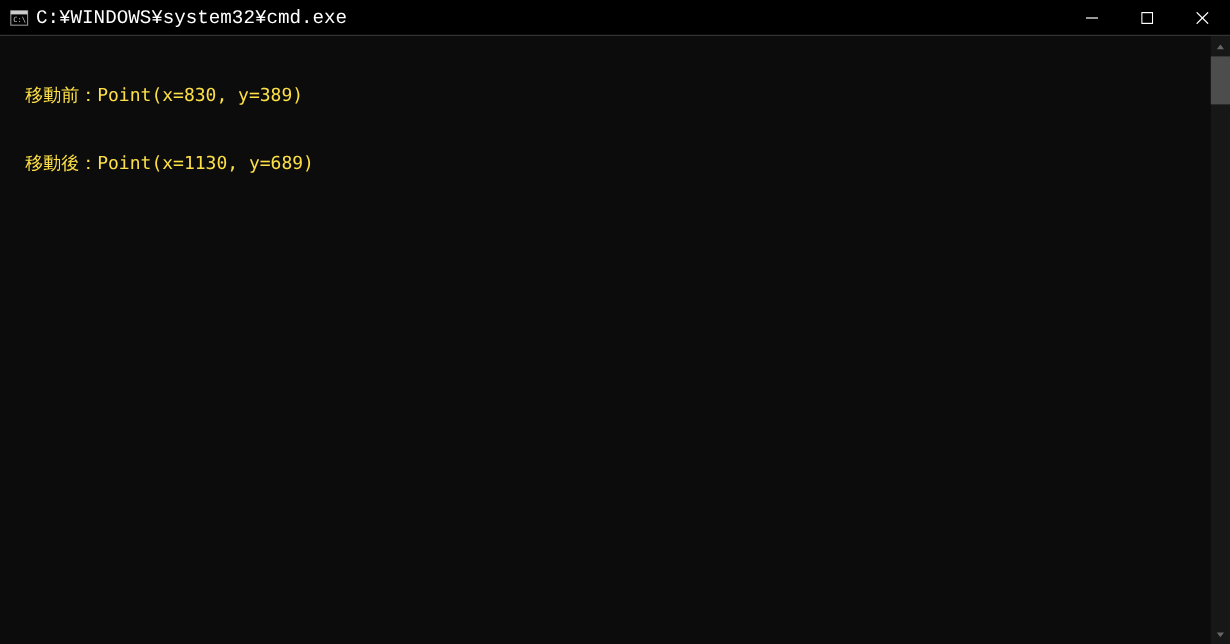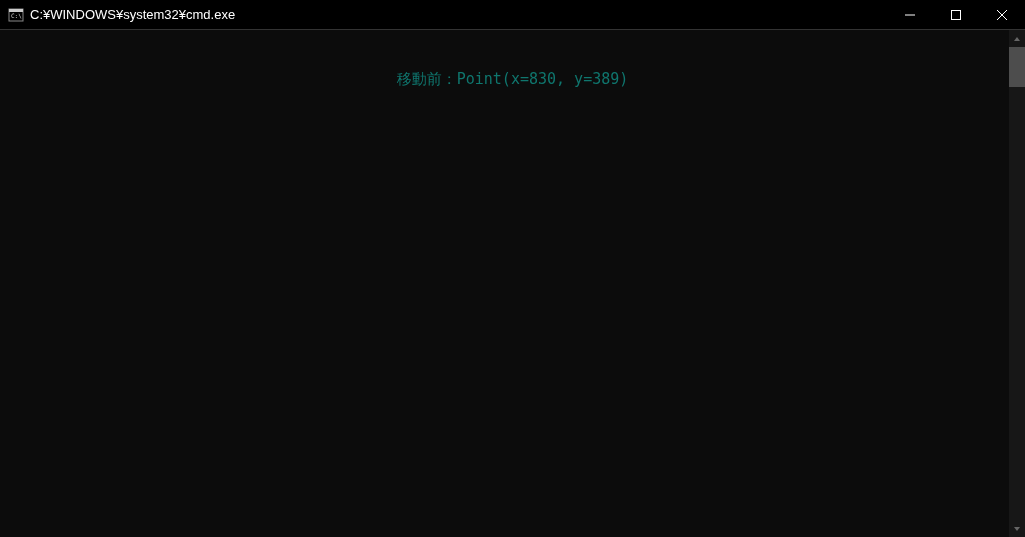--- a/index.html
+++ b/index.html
@@ -30,22 +30,22 @@
       display: flex;
       align-items: center;
       justify-content: center;
     }
     .app-icon svg {
       width: 16px;
       height: 16px;
     }
     .title-text {
       color: #fff;
-      font-size: 13px;
-      font-family: Liberation Sans, sans-serif;
+      font-size: 16px;
+      font-family: Liberation Mono, monospace;
       flex: 1;
     }
     .window-controls {
       display: flex;
       height: 100%;
     }
     .win-btn {
       width: 46px;
       height: 30px;
       display: flex;
@@ -63,26 +63,25 @@
       fill: none;
     }
     .console-area {
       position: relative;
       width: 100%;
       height: calc(100% - 30px);
       background: #0c0c0c;
     }
     .console-content {
       padding: 2px 21px;
-      color: #0f766e;
+      color: #fde047;
       font-size: 15px;
       line-height: 19px;
       white-space: pre;
       font-family: "MS Gothic", monospace;
-      text-align: center;
     }
     .console-line {
       display: block;
     }
     .cursor-block {
       display: inline-block;
       width: 8px;
       height: 3px;
       background: #ccc;
       vertical-align: baseline;
@@ -153,20 +152,21 @@
           <line x1="0" y1="0" x2="10" y2="10"></line>
           <line x1="10" y1="0" x2="0" y2="10"></line>
         </svg>
     </div>
   </div>
 </div>
 
 <div class="console-area">
   <div class="console-content">
     <span class="console-line">移動前：Point(x=830, y=389)</span>
+    <span class="console-line">移動後：Point(x=1130, y=689)</span>
   </div>
   <div class="scrollbar">
     <div class="scroll-arrow up">
       <svg viewBox="0 0 8 8">
           <polygon points="4,2 7,6 1,6"></polygon>
         </svg>
     </div>
     <div class="scroll-thumb"></div>
     <div class="scroll-arrow down">
       <svg viewBox="0 0 8 8">

